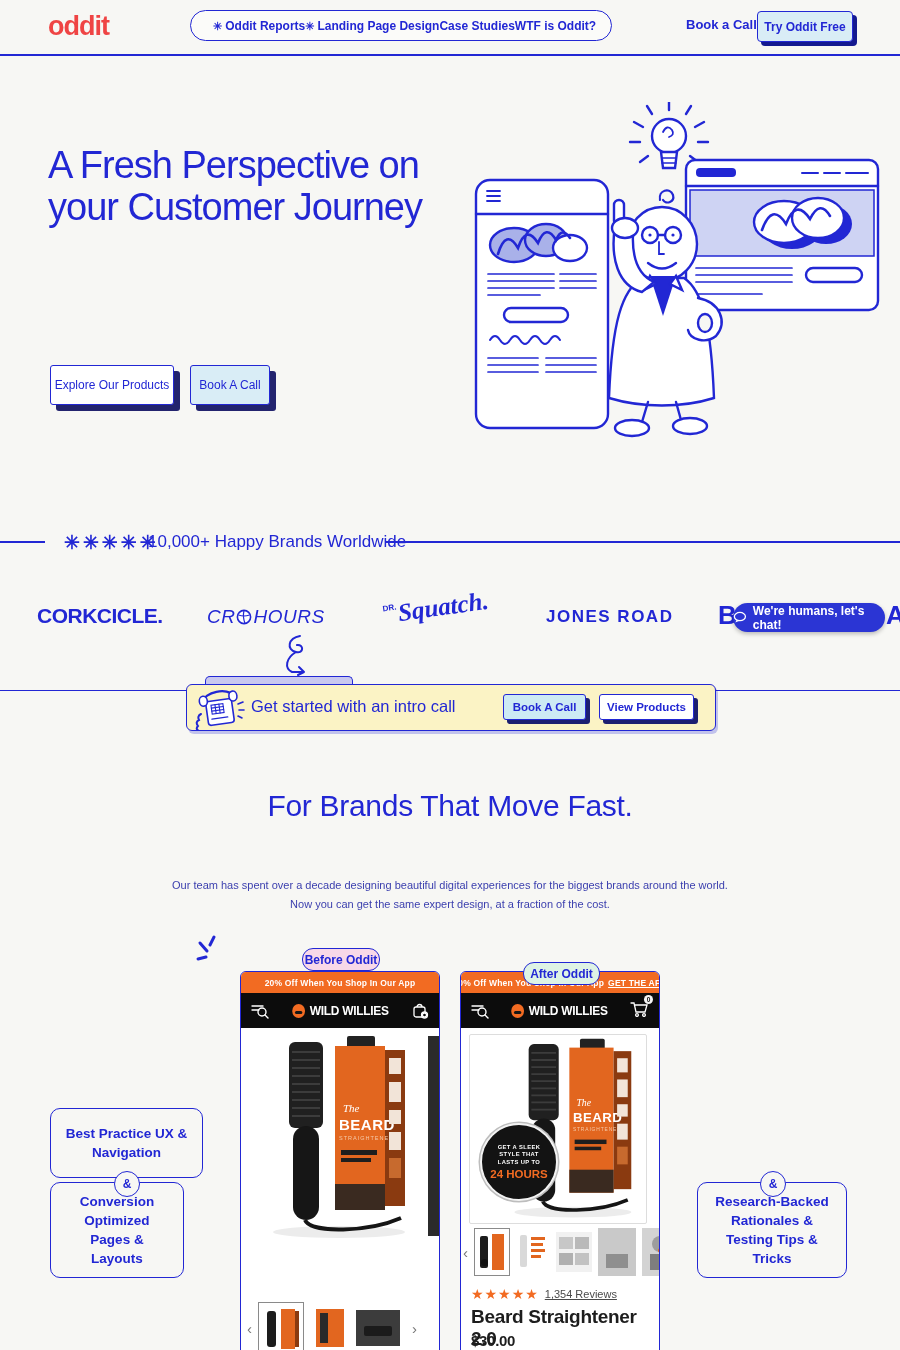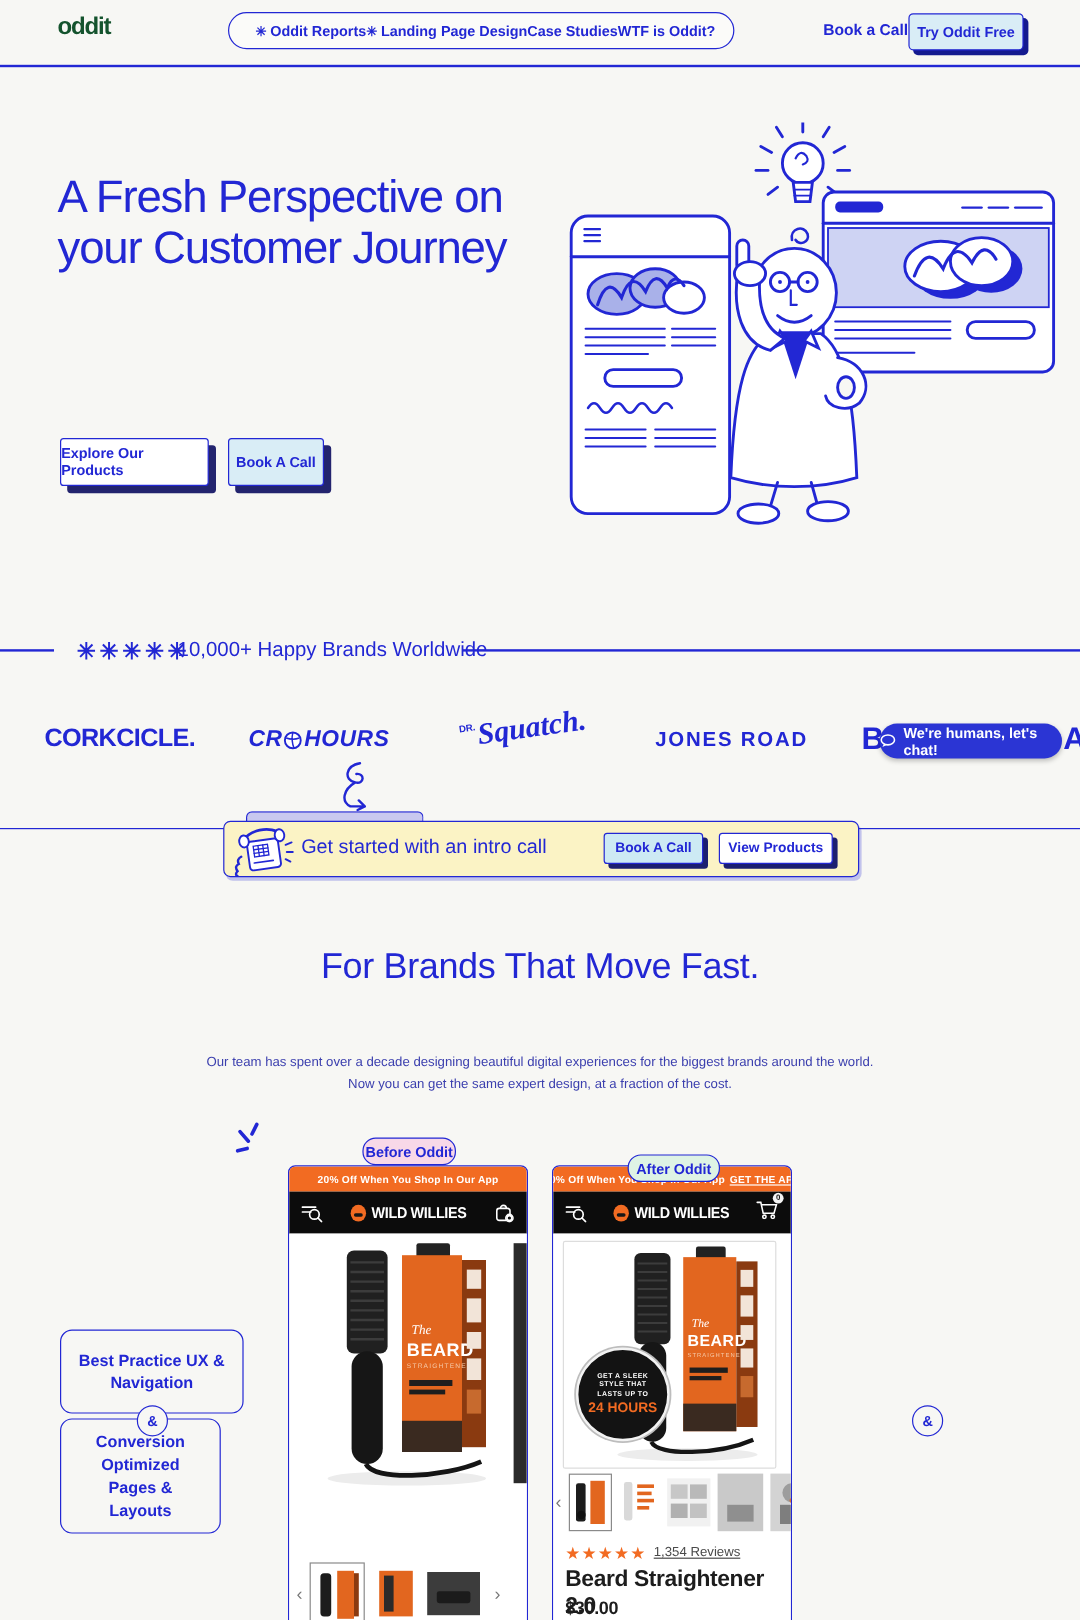--- a/index.html
+++ b/index.html
@@ -2,46 +2,46 @@
 <html><head>
 <meta charset="utf-8">
 <style>
   html,body{margin:0;padding:0;}
   body{font-family:"Liberation Sans", sans-serif; background:#e9e9e9;}
   #page{position:relative;width:900px;height:1350px;background:#f7f7f4;overflow:hidden;margin:0 auto;}
   .abs{position:absolute;}
 
   
   #header{left:0;top:0;width:900px;height:54px;border-bottom:2px solid #2227d4;background:#f7f7f4;z-index:30;}
-  #logo{left:48px;top:11px;font-size:20px;font-weight:800;letter-spacing:-1px;color:#14532d;}
+  #logo{left:48px;top:11px;font-size:27px;font-weight:800;letter-spacing:-1px;color:#ef4444;}
   #nav-pill{left:190px;top:10px;width:422px;height:31px;border:1.6px solid #2227d4;border-radius:18px;
     display:flex;align-items:center;justify-content:space-between;padding:0 22px;box-sizing:border-box;background:#fbfbf9;}
   .nav-item{font-size:12px;font-weight:700;color:#2227d4;white-space:nowrap;cursor:pointer;}
   .nav-item .star{font-size:11px;margin-right:3px;}
   #book-call-link{left:686px;top:17px;font-size:13px;font-weight:700;color:#2227d4;cursor:pointer;}
   #try-free-btn{left:757px;top:11px;width:94px;height:29px;background:#d9edf6;border:1.6px solid #2227d4;border-radius:4px;
     box-shadow:4px 4px 0 #141a8f;display:flex;align-items:center;justify-content:center;font-size:12px;font-weight:700;color:#2227d4;cursor:pointer;}
 
   
   #hero-title{left:48px;top:144px;width:395px;font-size:38px;line-height:42px;font-weight:500;letter-spacing:-1px;color:#2227d4;}
   #hero-sub{left:48px;top:283px;width:378px;font-size:16.5px;line-height:21px;color:#3b3fae;font-weight:500;}
   .cta-btn{height:40px;border:1.6px solid #2227d4;border-radius:3px;box-shadow:6px 6px 0 #23246e;
-    display:flex;align-items:center;justify-content:center;font-size:12px;font-weight:700;color:#2227d4;cursor:pointer;box-sizing:border-box;}
+    display:flex;align-items:center;justify-content:center;font-size:12px;font-weight:400;color:#2227d4;cursor:pointer;box-sizing:border-box;}
   #cta-primary{left:50px;top:365px;width:124px;background:#ffffff;}
   #cta-secondary{left:190px;top:365px;width:80px;background:#d9edf6;}
 
   
   .div-line{height:0;border-top:2px solid #2227d4;}
   #sp-stars{left:64px;top:531px;font-size:19px;color:#2227d4;letter-spacing:3px;font-weight:700;}
   #sp-caption{left:148px;top:532px;font-size:17px;font-weight:500;color:#2227d4;text-align:right;}
 
   
   .brand{color:#2227d4;white-space:nowrap;}
   #logo-corkcicle{left:37px;top:604px;font-size:21px;font-weight:800;letter-spacing:-0.5px;}
-  #logo-crossnet{left:207px;top:606px;font-size:19px;font-weight:700;font-style:italic;letter-spacing:0.5px;display:flex;align-items:center;}
+  #logo-crossnet{left:207px;top:606px;font-size:19px;font-weight:400;font-style:italic;letter-spacing:0.5px;display:flex;align-items:center;}
   #logo-squatch{left:383px;top:594px;transform:rotate(-8deg);font-family:"Liberation Serif",serif;font-style:italic;font-weight:700;font-size:25px;}
   #logo-squatch .pre{font-family:"Liberation Sans",sans-serif;font-style:normal;font-size:8px;font-weight:800;vertical-align:12px;margin-right:1px;}
   #logo-jones{left:546px;top:607px;font-size:17px;font-weight:800;letter-spacing:1.5px;}
   #logo-partial-b{left:718px;top:600px;font-size:26px;font-weight:800;}
   #logo-partial-a{left:886px;top:600px;font-size:26px;font-weight:800;}
   #chat-pill{left:733px;top:603px;width:152px;height:29px;background:#2b35d4;border-radius:15px;display:flex;align-items:center;
     justify-content:center;gap:6px;color:#fff;font-size:12px;font-weight:600;cursor:pointer;z-index:5;box-shadow:0 2px 4px rgba(0,0,0,0.25);}
 
   
   #section-rule{left:0;top:690px;width:900px;}
@@ -503,14 +503,15 @@
       <div class="abs store-title" style="left:10px;top:304px;font-size:15px;">$30.00</div>
 
     </div>
   </div>
 
   <div id="feat-l1" class="abs feat-box">Best Practice UX &amp; Navigation</div>
   <div id="amp-left" class="abs amp">&amp;</div>
   <div id="feat-l2" class="abs feat-box">Conversion Optimized Pages &amp; Layouts</div>
 
   <div id="amp-right" class="abs amp">&amp;</div>
+  <div id="feat-r2" class="abs feat-box">Research-Backed Rationales &amp; Testing Tips &amp; Tricks</div>
 
 </div>
 
 </body></html>

